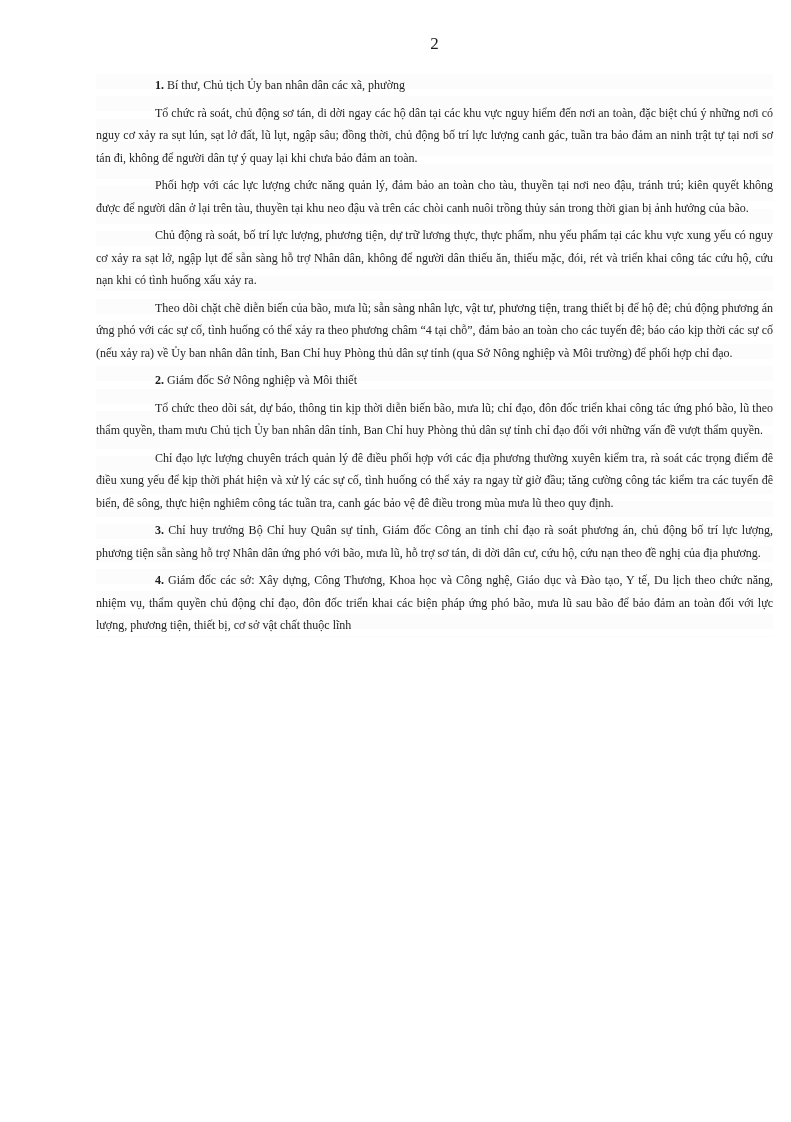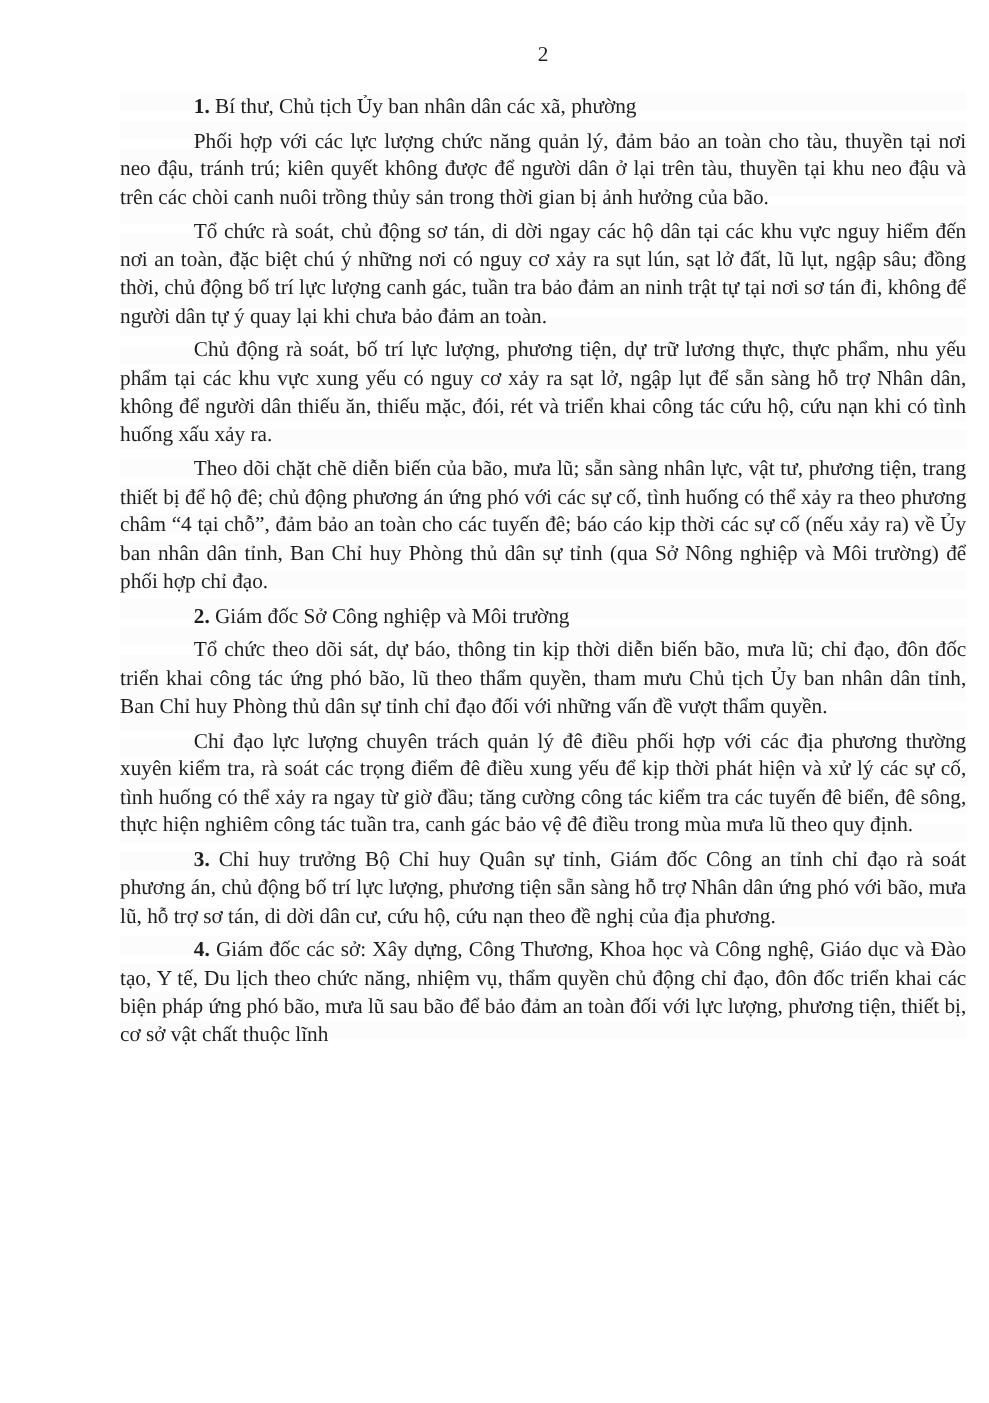--- a/index.html
+++ b/index.html
@@ -23,21 +23,21 @@
     width: 677px;
     text-align: center;
     font-size: 17px;
     line-height: 22px;
   }
   .doc-body {
     position: absolute;
     top: 74px;
     left: 96px;
     width: 677px;
-    font-size: 17px;
+    font-size: 12px;
     line-height: 22.5px;
     text-align: justify;
     
     background-image: repeating-linear-gradient(
       to bottom,
       rgba(0,0,0,0.012) 0px, rgba(0,0,0,0.012) 15px,
       rgba(0,0,0,0) 15px, rgba(0,0,0,0) 22.5px
     );
   }
   .doc-body p {
@@ -47,23 +47,23 @@
   .doc-body p:last-child { margin-bottom: 0; }
   .section-num { font-weight: bold; }
 </style>
 </head>
 <body>
 
 <div class="page">
   <div class="page-number">2</div>
   <div class="doc-body">
       <p><span class="section-num">1.</span> <span>Bí thư, Chủ tịch Ủy ban nhân dân các xã, phường</span></p>
+      <p>Tổ chức rà soát, chủ động sơ tán, di dời ngay các hộ dân tại các khu vực nguy hiểm đến nơi an toàn, đặc biệt chú ý những nơi có nguy cơ xảy ra sụt lún, sạt lở đất, lũ lụt, ngập sâu; đồng thời, chủ động bố trí lực lượng canh gác, tuần tra bảo đảm an ninh trật tự tại nơi sơ tán đi, không để người dân tự ý quay lại khi chưa bảo đảm an toàn.</p>
       <p>Phối hợp với các lực lượng chức năng quản lý, đảm bảo an toàn cho tàu, thuyền tại nơi neo đậu, tránh trú; kiên quyết không được để người dân ở lại trên tàu, thuyền tại khu neo đậu và trên các chòi canh nuôi trồng thủy sản trong thời gian bị ảnh hưởng của bão.</p>
-      <p>Tổ chức rà soát, chủ động sơ tán, di dời ngay các hộ dân tại các khu vực nguy hiểm đến nơi an toàn, đặc biệt chú ý những nơi có nguy cơ xảy ra sụt lún, sạt lở đất, lũ lụt, ngập sâu; đồng thời, chủ động bố trí lực lượng canh gác, tuần tra bảo đảm an ninh trật tự tại nơi sơ tán đi, không để người dân tự ý quay lại khi chưa bảo đảm an toàn.</p>
       <p>Chủ động rà soát, bố trí lực lượng, phương tiện, dự trữ lương thực, thực phẩm, nhu yếu phẩm tại các khu vực xung yếu có nguy cơ xảy ra sạt lở, ngập lụt để sẵn sàng hỗ trợ Nhân dân, không để người dân thiếu ăn, thiếu mặc, đói, rét và triển khai công tác cứu hộ, cứu nạn khi có tình huống xấu xảy ra.</p>
       <p>Theo dõi chặt chẽ diễn biến của bão, mưa lũ; sẵn sàng nhân lực, vật tư, phương tiện, trang thiết bị để hộ đê; chủ động phương án ứng phó với các sự cố, tình huống có thể xảy ra theo phương châm “4 tại chỗ”, đảm bảo an toàn cho các tuyến đê; báo cáo kịp thời các sự cố (nếu xảy ra) về Ủy ban nhân dân tỉnh, Ban Chỉ huy Phòng thủ dân sự tỉnh (qua Sở Nông nghiệp và Môi trường) để phối hợp chỉ đạo.</p>
-      <p><span class="section-num">2.</span> <span>Giám đốc Sở Công nghiệp và Môi trường</span></p>
+      <p><span class="section-num">2.</span> <span>Giám đốc Sở Nông nghiệp và Môi thiết</span></p>
       <p>Tổ chức theo dõi sát, dự báo, thông tin kịp thời diễn biến bão, mưa lũ; chỉ đạo, đôn đốc triển khai công tác ứng phó bão, lũ theo thẩm quyền, tham mưu Chủ tịch Ủy ban nhân dân tỉnh, Ban Chỉ huy Phòng thủ dân sự tỉnh chỉ đạo đối với những vấn đề vượt thẩm quyền.</p>
       <p>Chỉ đạo lực lượng chuyên trách quản lý đê điều phối hợp với các địa phương thường xuyên kiểm tra, rà soát các trọng điểm đê điều xung yếu để kịp thời phát hiện và xử lý các sự cố, tình huống có thể xảy ra ngay từ giờ đầu; tăng cường công tác kiểm tra các tuyến đê biển, đê sông, thực hiện nghiêm công tác tuần tra, canh gác bảo vệ đê điều trong mùa mưa lũ theo quy định.</p>
       <p><span class="section-num">3.</span> <span>Chỉ huy trưởng Bộ Chỉ huy Quân sự tỉnh, Giám đốc Công an tỉnh chỉ đạo rà soát phương án, chủ động bố trí lực lượng, phương tiện sẵn sàng hỗ trợ Nhân dân ứng phó với bão, mưa lũ, hỗ trợ sơ tán, di dời dân cư, cứu hộ, cứu nạn theo đề nghị của địa phương.</span></p>
       <p><span class="section-num">4.</span> <span>Giám đốc các sở: Xây dựng, Công Thương, Khoa học và Công nghệ, Giáo dục và Đào tạo, Y tế, Du lịch theo chức năng, nhiệm vụ, thẩm quyền chủ động chỉ đạo, đôn đốc triển khai các biện pháp ứng phó bão, mưa lũ sau bão để bảo đảm an toàn đối với lực lượng, phương tiện, thiết bị, cơ sở vật chất thuộc lĩnh</span></p>
     </div>
 </div>
 
 </body></html>

